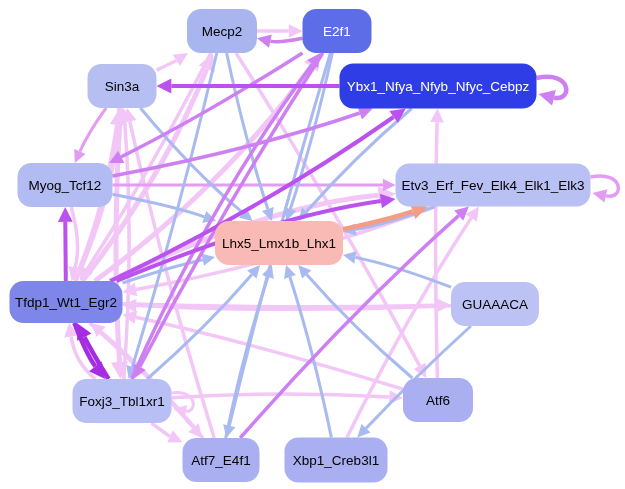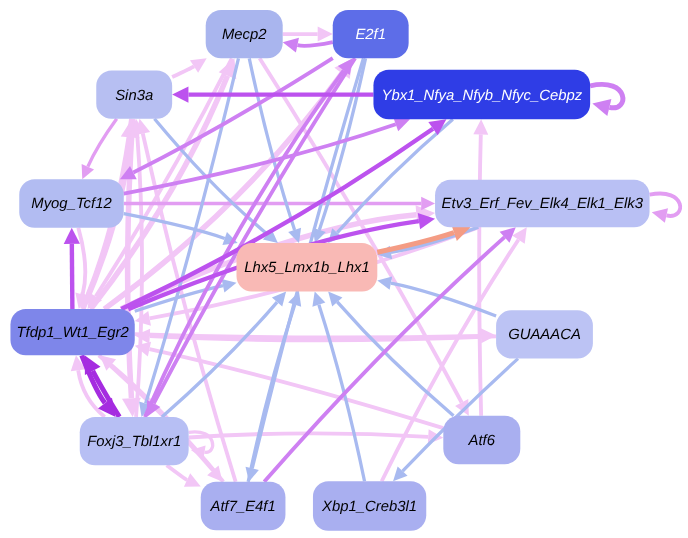--- a/index.html
+++ b/index.html
@@ -2,21 +2,20 @@
 <html><head>
 <meta charset="utf-8">
 <style>
   html,body{margin:0;padding:0;background:#ffffff;}
   .canvas{
     position:relative;
     width:625px;height:489px;
     background:#ffffff;
     font-family:"Liberation Sans", sans-serif;
     overflow:hidden;
-    font-style:italic;
   }
   svg{display:block;}
   .node-box{stroke:none;}
   .node-label{
     font-family:"Liberation Sans", sans-serif;
     font-size:13.5px;
     pointer-events:none;
   }
   .edge{fill:none;}
 </style>

